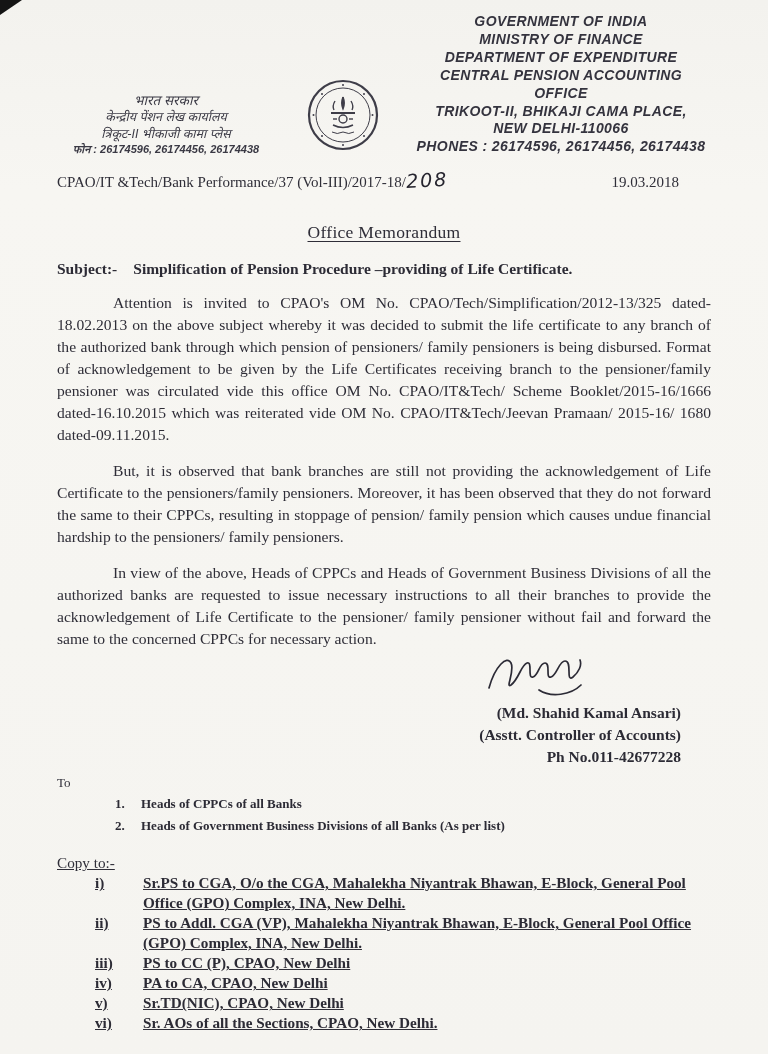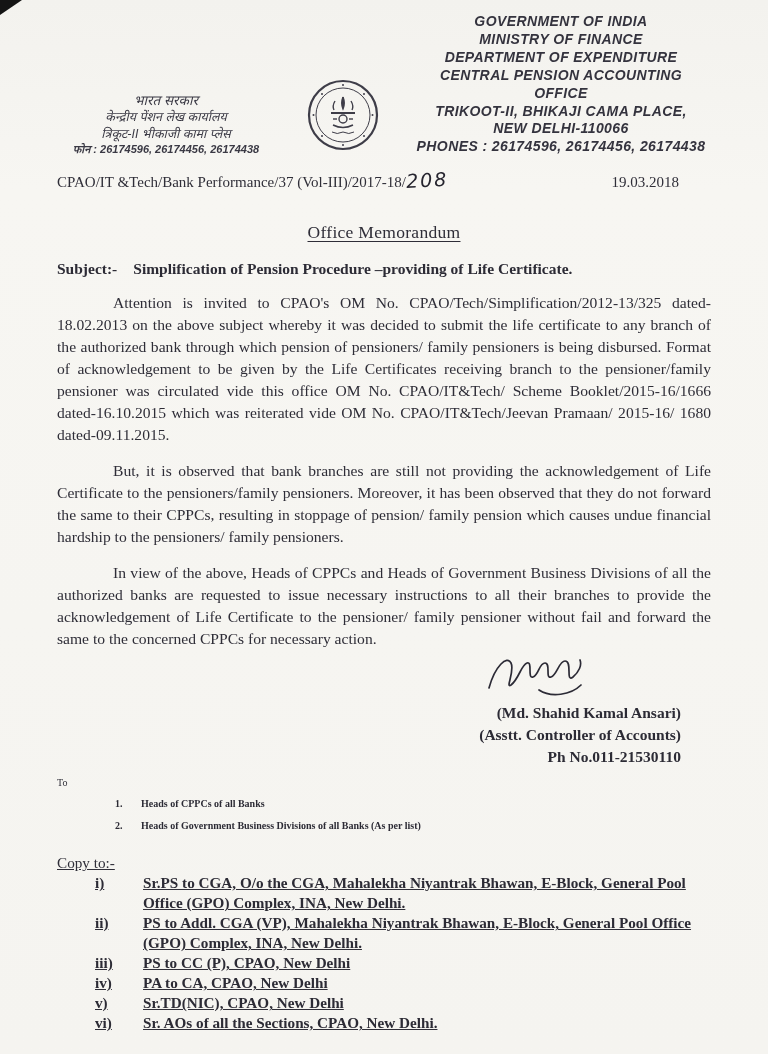--- a/index.html
+++ b/index.html
@@ -103,21 +103,21 @@
   .sig-area { text-align: right; padding-right: 30px; }
   .sig-scribble { display: block; margin: 0 88px 0 auto; }
   .sig-name, .sig-desig, .sig-phone {
     font-weight: bold;
     font-size: 15.5px;
     line-height: 22px;
     color: #2c2b35;
   }
 
   
-  .to-block { margin-top: 4px; font-size: 10px; }
+  .to-block { margin-top: 4px; font-size: 13px; }
   .to-label { line-height: 21px; }
   .list-row { display: flex; line-height: 22px; font-weight: bold; color: #2c2b35; }
   .to-block .list-row { margin-left: 58px; }
   .to-block .num { width: 26px; flex: 0 0 26px; }
 
   .copy-block { margin-top: 15px; font-size: 15.2px; text-decoration: underline; }
   .copy-label { line-height: 21px; }
   .copy-block .list-row { margin-left: 38px; line-height: 20px; }
   .copy-block .num { width: 48px; flex: 0 0 48px; }
   .copy-block .txt { flex: 1; padding-right: 6px; }
@@ -193,21 +193,21 @@
   <p class="body-para">Attention is invited to CPAO's OM No. CPAO/Tech/Simplification/2012-13/325 dated-18.02.2013 on the above subject whereby it was decided to submit the life certificate to any branch of the authorized bank through which pension of pensioners/ family pensioners is being disbursed. Format of acknowledgement to be given by the Life Certificates receiving branch to the pensioner/family pensioner was circulated vide this office OM No. CPAO/IT&amp;Tech/ Scheme Booklet/2015-16/1666 dated-16.10.2015 which was reiterated vide OM No. CPAO/IT&amp;Tech/Jeevan Pramaan/ 2015-16/ 1680 dated-09.11.2015.</p>
   <p class="body-para">But, it is observed that bank branches are still not providing the acknowledgement of Life Certificate to the pensioners/family pensioners. Moreover, it has been observed that they do not forward the same to their CPPCs, resulting in stoppage of pension/ family pension which causes undue financial hardship to the pensioners/ family pensioners.</p>
   <p class="body-para">In view of the above, Heads of CPPCs and Heads of Government Business Divisions of all the authorized banks are requested to issue necessary instructions to all their branches to provide the acknowledgement of Life Certificate to the pensioner/ family pensioner without fail and forward the same to the concerned CPPCs for necessary action.</p>
 
   <div class="sig-area">
     <svg class="sig-scribble" width="112" height="52" viewBox="0 0 112 52" aria-hidden="true">
       <path d="M8 38 C 14 16, 26 5, 30 13 C 34 21, 24 39, 30 35 C 38 29, 40 15, 46 13 C 52 11, 46 29, 52 27 C 58 25, 58 13, 64 13 C 70 13, 64 29, 70 27 C 76 25, 78 11, 84 11 C 92 11, 84 33, 92 27 C 98 22, 101 15, 99 10 M 58 40 C 70 48, 90 45, 100 35" fill="none" stroke="#2c2b36" stroke-width="1.7" stroke-linecap="round"></path>
     </svg>
     <div class="sig-name">(Md. Shahid Kamal Ansari)</div>
     <div class="sig-desig">(Asstt. Controller of Accounts)</div>
-    <div class="sig-phone">Ph No.011-21530110</div>
+    <div class="sig-phone">Ph No.011-42677228</div>
   </div>
 
   <div class="to-block">
     <div class="to-label">To</div>
     <div class="list-row">
       <span class="num">1.</span>
       <span class="txt">Heads of CPPCs of all Banks</span>
     </div>
     <div class="list-row">
       <span class="num">2.</span>

